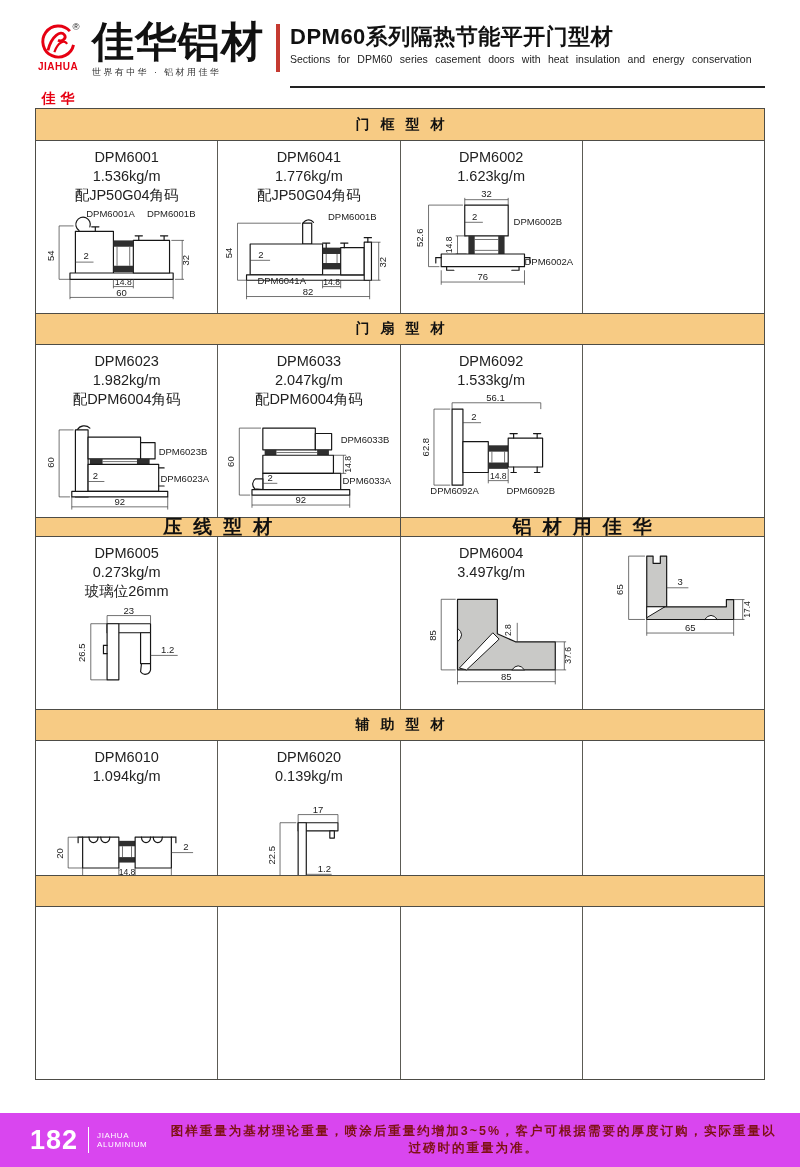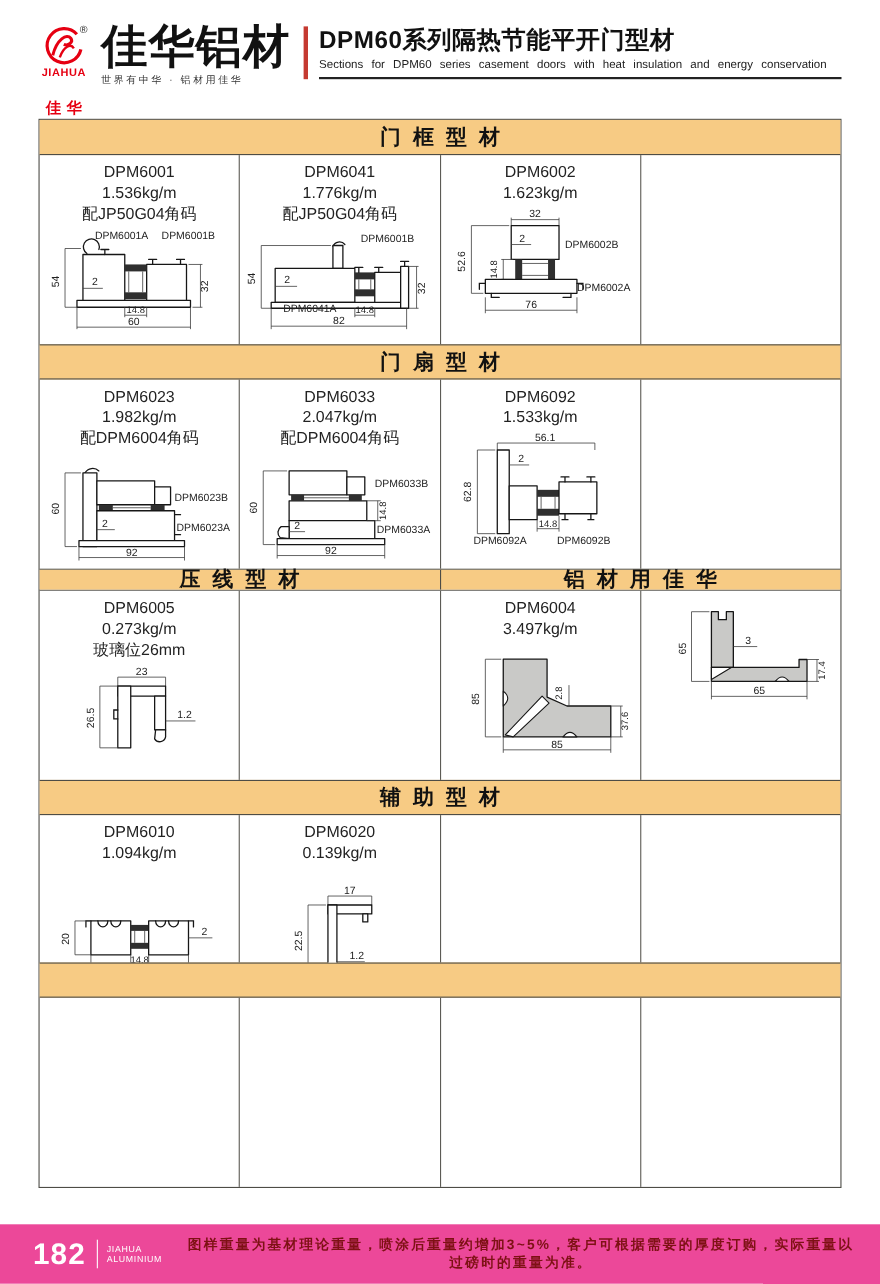--- a/index.html
+++ b/index.html
@@ -7,27 +7,27 @@
        font-family:"Liberation Sans","DejaVu Sans",sans-serif;color:#1a1a1a}
   
   .header{position:absolute;left:26px;top:18px;right:35px;display:flex;align-items:flex-start}
   .logo{width:64px;display:flex;flex-direction:column;align-items:center;padding-top:4px}
   .logo-en{color:#E60012;font-weight:bold;font-size:10px;letter-spacing:.5px;margin-top:-3px}
   .logo-cn{color:#E60012;font-weight:bold;font-size:14px;letter-spacing:5px;margin-top:18px;padding-left:5px}
   .brandblk{margin-left:2px;margin-top:4px}
   .brand{font-size:42px;font-weight:900;letter-spacing:1px;line-height:40px;white-space:nowrap;color:#111}
   .tagline{font-size:9px;letter-spacing:2.4px;color:#333;margin-top:4px;white-space:nowrap}
   .vbar{width:4px;background:#C53A31;height:48px;margin:6px 10px 0 12px;flex:none}
-  .titleblk{flex:1;padding-top:6px;border-bottom:2px solid #222;padding-bottom:5px}
+  .titleblk{flex:1;padding-top:6px;border-bottom:2px solid #222;padding-bottom:21px}
   .title{font-size:22px;font-weight:800;letter-spacing:.5px;line-height:25px;white-space:nowrap;color:#111}
   .subtitle{font-size:10.5px;color:#222;margin-top:4px;word-spacing:4.5px;white-space:nowrap}
   
   .table{position:absolute;left:35px;top:108px;width:730px;border:1px solid #4d4c46;background:#fff}
   .band{height:32px;background:#F7CB84;display:flex;align-items:center;justify-content:center;
-        font-size:19px;font-weight:bold;color:#111;letter-spacing:11px;padding-left:11px;
+        font-size:14px;font-weight:bold;color:#111;letter-spacing:11px;padding-left:11px;
         border-bottom:1px solid #4d4c46}
   .band.mid{border-top:1px solid #4d4c46}
   .bandrow{display:flex;height:20px;border-top:1px solid #4d4c46;border-bottom:1px solid #4d4c46}
   .band-half{flex:1;background:#F7CB84;display:flex;align-items:center;justify-content:center;
              font-size:19px;font-weight:bold;color:#111;letter-spacing:11px;padding-left:11px}
   .band-half + .band-half{border-left:1px solid #4d4c46}
   .prow{display:flex}
   .row-a{height:172px}
   .row-b{height:134px}
   .row-c{height:172px}
@@ -39,21 +39,21 @@
   
   svg text{font-size:10.5px;fill:#222;font-family:"Liberation Sans","DejaVu Sans",sans-serif}
   svg .t9{font-size:9.5px}
   .p{fill:#fff;stroke:#161616;stroke-width:1.3;stroke-linejoin:round}
   .s{fill:#2f2f2f;stroke:none}
   .d{stroke:#3d3d3d;stroke-width:.8;fill:none}
   .d2{stroke:#161616;stroke-width:1.3;fill:none;stroke-linecap:round}
   .g{fill:#c9c9c7;stroke:#161616;stroke-width:1.3;stroke-linejoin:round}
   .w{fill:#fff;stroke:#161616;stroke-width:1.1;stroke-linejoin:round}
   
-  .footer{position:absolute;left:0;right:0;bottom:0;height:54px;background:#ec4899;
+  .footer{position:absolute;left:0;right:0;bottom:0;height:54px;background:#d946ef;
           display:flex;align-items:center;color:#fff}
   .page{font-size:27px;font-weight:bold;margin-left:30px;letter-spacing:1px}
   .fdiv{width:1px;height:26px;background:#fff;margin:0 8px 0 10px}
   .fbrand{font-size:8px;line-height:9px;letter-spacing:.6px}
   .fnote{flex:1;text-align:center;font-size:12.5px;color:#7E1114;letter-spacing:2px;
          font-weight:bold;padding:0 18px}
 </style>
 </head>
 <body>
 

